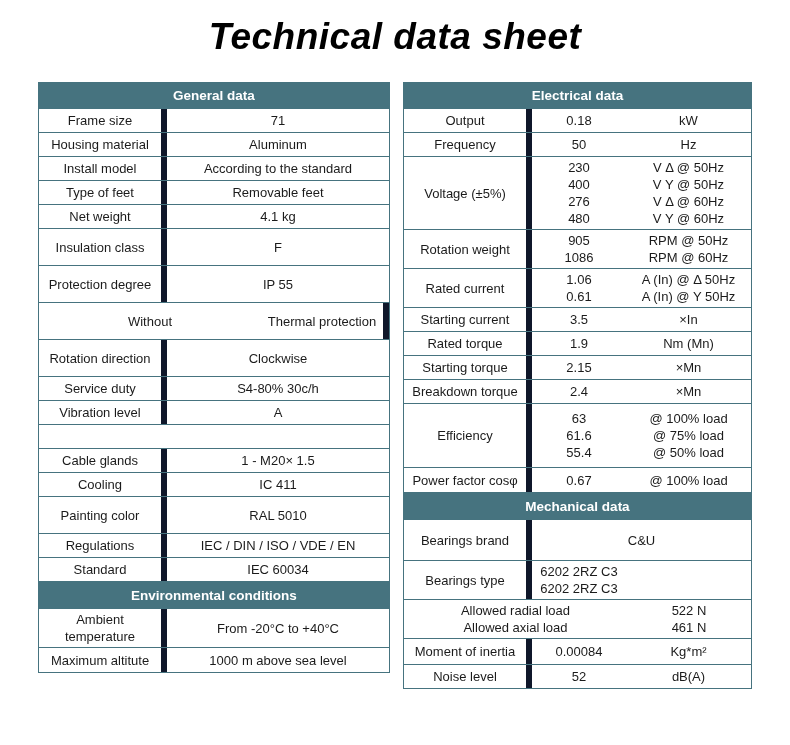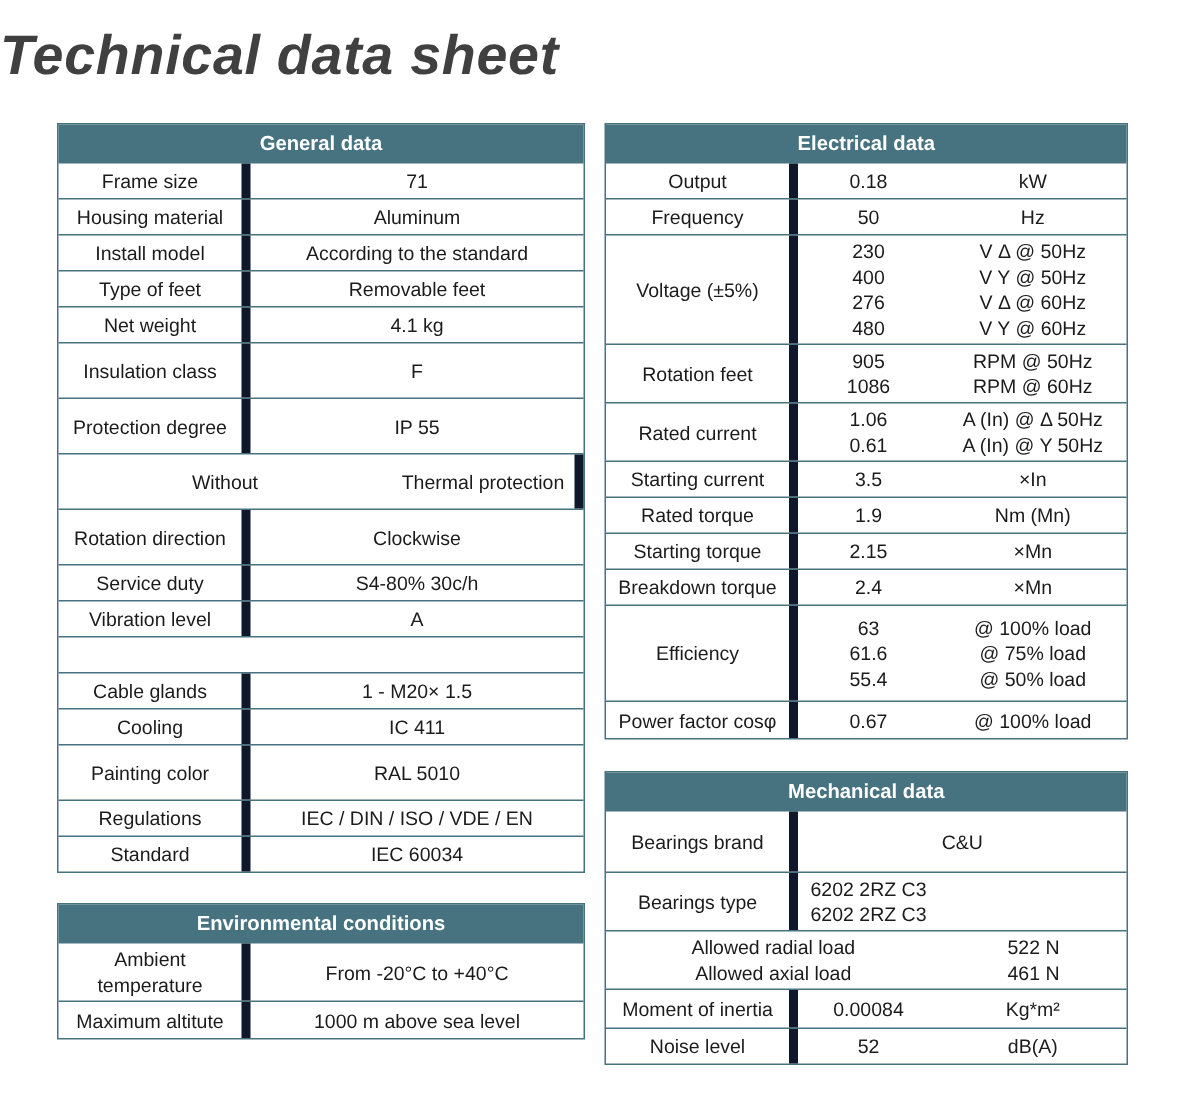--- a/index.html
+++ b/index.html
@@ -2,30 +2,31 @@
 <html><head>
 <meta charset="utf-8">
 <style>
   * { box-sizing: border-box; }
   html, body { margin: 0; padding: 0; background: #ffffff; }
   body { font-family: "Liberation Sans", sans-serif; color: #1b1b1b; }
   .page { width: 790px; height: 745px; position: relative; background: #ffffff; overflow: hidden; }
 
   .title {
     margin: 16px 0 0 0;
+    text-align: center;
     font-size: 37px;
     font-weight: bold;
     font-style: italic;
     letter-spacing: 0.5px;
-    color: #404040;
+    color: #000000;
   }
 
   .cols { display: flex; padding: 0 38px; margin-top: 24px; gap: 13px; }
-  .col-left  { width: 352px; display: flex; flex-direction: column; gap: 20px; }
-  .col-right { width: 349px; display: flex; flex-direction: column; gap: 21px; }
+  .col-left  { width: 352px; display: flex; flex-direction: column; }
+  .col-right { width: 349px; display: flex; flex-direction: column; }
 
   .tbl { border: 1px solid #46737F; background: #ffffff; }
   .tbl-header {
     background: #46737F;
     color: #ffffff;
     font-weight: bold;
     font-size: 13.5px;
     height: 25px;
     display: flex; align-items: center; justify-content: center;
   }
@@ -176,21 +177,21 @@
             <div>480</div>
           </div>
           <div class="cell units">
             <div>V Δ @ 50Hz</div>
             <div>V Y @ 50Hz</div>
             <div>V Δ @ 60Hz</div>
             <div>V Y @ 60Hz</div>
           </div>
         </div>
         <div class="row h2">
-          <div class="cell label">Rotation feet</div>
+          <div class="cell label">Rotation weight</div>
           <div class="cell vals">
             <div>905</div>
             <div>1086</div>
           </div>
           <div class="cell units">
             <div>RPM @ 50Hz</div>
             <div>RPM @ 60Hz</div>
           </div>
         </div>
         <div class="row h2">

